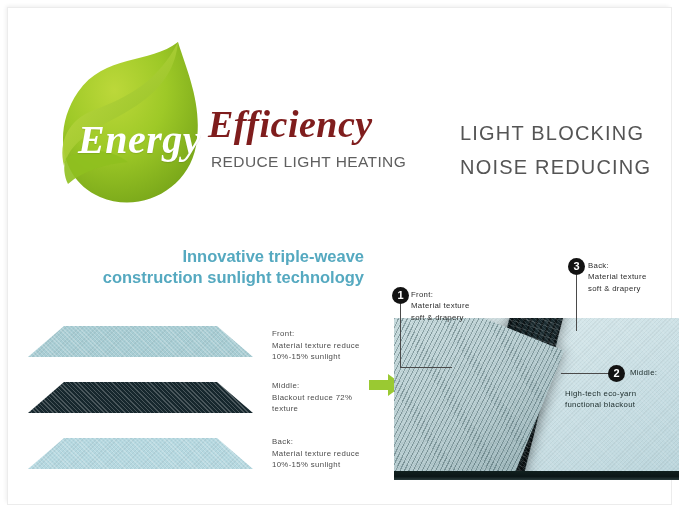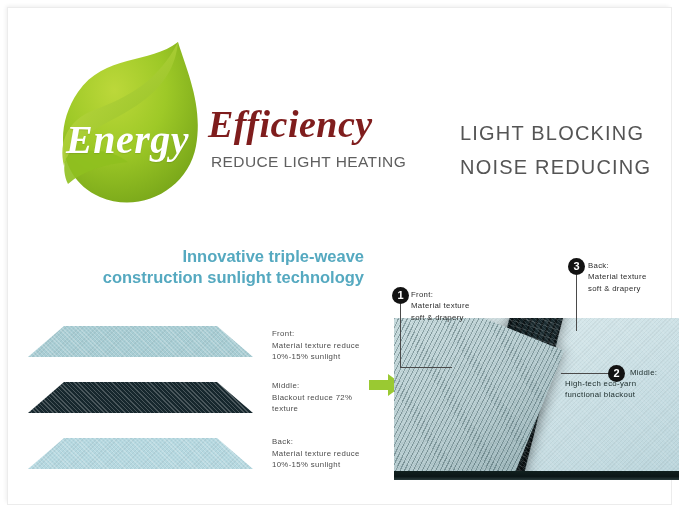--- a/index.html
+++ b/index.html
@@ -7,21 +7,21 @@
        font-family:"Liberation Sans", sans-serif;-webkit-font-smoothing:antialiased;}
 
   #page{position:relative;width:679px;height:512px;background:#ffffff;box-sizing:border-box;}
   
   #frame{position:absolute;left:8px;top:8px;right:8px;bottom:8px;
          background:#ffffff;box-shadow:0 0 0 1px #ececec, -2px -2px 4px rgba(0,0,0,.07);}
 
   
   .logo-wrap{position:absolute;left:46px;top:26px;width:150px;height:172px;}
   .leaf{position:absolute;left:0;top:0;width:150px;height:172px;}
-  .logo-word{position:absolute;left:6px;top:82px;width:135px;text-align:center;
+  .logo-word{position:absolute;left:18px;top:82px;width:135px;text-align:center;
              font-family:"Liberation Serif", serif;font-style:italic;font-weight:700;
              font-size:40px;color:#ffffff;letter-spacing:.5px;
              text-shadow:0 1px 1px rgba(0,0,0,.10);}
 
   .eff-title{position:absolute;left:200px;top:94px;
              font-family:"Liberation Serif", serif;font-style:italic;font-weight:700;
              font-size:38px;color:#7f1d1d;letter-spacing:.5px;white-space:nowrap;}
   .eff-sub{position:absolute;left:203px;top:143px;
            font-size:15.5px;color:#5f5f5f;line-height:21px;letter-spacing:.4px;white-space:nowrap;}
 
@@ -95,21 +95,21 @@
   .c1-h{left:392px;top:359px;width:52px;height:1px;}
 
   .c3-bullet{left:560px;top:250px;}
   .c3-text{left:580px;top:252px;}
   .c3-v{left:568px;top:267px;width:1px;height:56px;}
 
   .c2-bullet{left:600px;top:357px;}
   .c2-text{left:622px;top:359px;}
   .c2-h{left:553px;top:365px;width:48px;height:1px;}
 
-  .co2-body{position:absolute;left:557px;top:370px;font-size:7.8px;color:#20302f;
+  .co2-body{position:absolute;left:557px;top:380px;font-size:7.8px;color:#20302f;
             line-height:11.3px;letter-spacing:.3px;white-space:nowrap;z-index:4;}
 </style>
 </head>
 <body>
 
 <div id="page">
   <div id="frame">
 
     <div class="logo-wrap">
       <svg class="leaf" viewBox="0 0 150 172">

